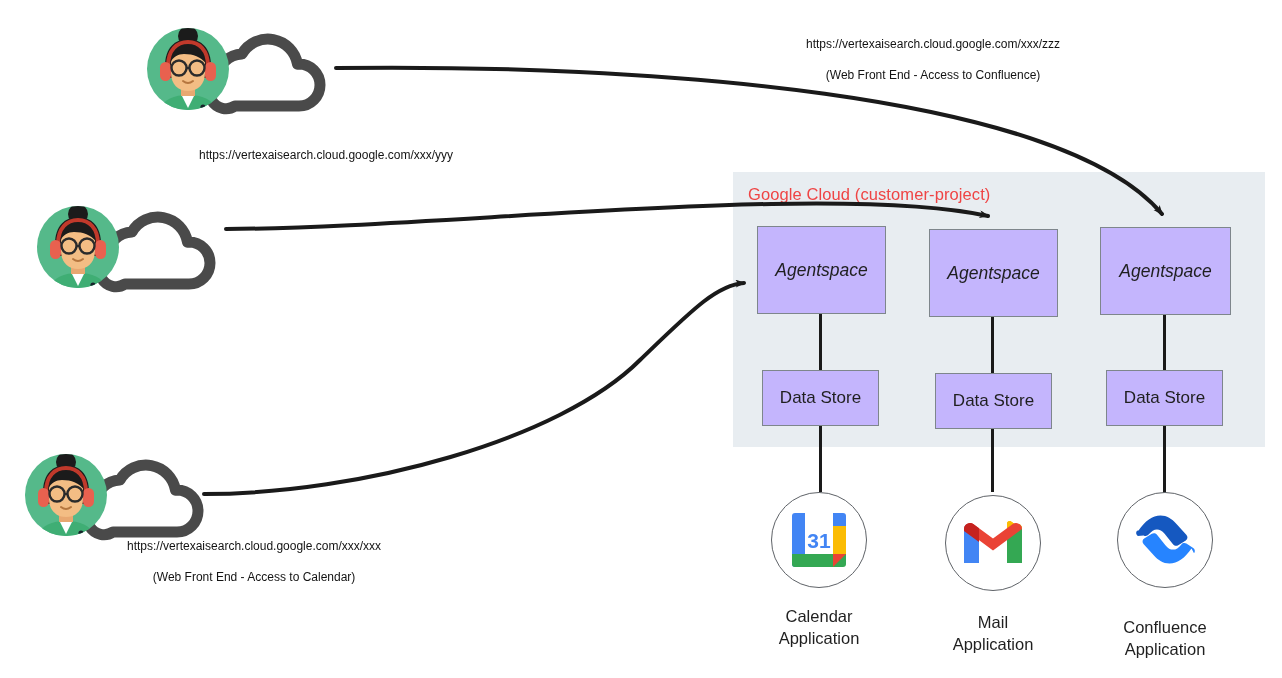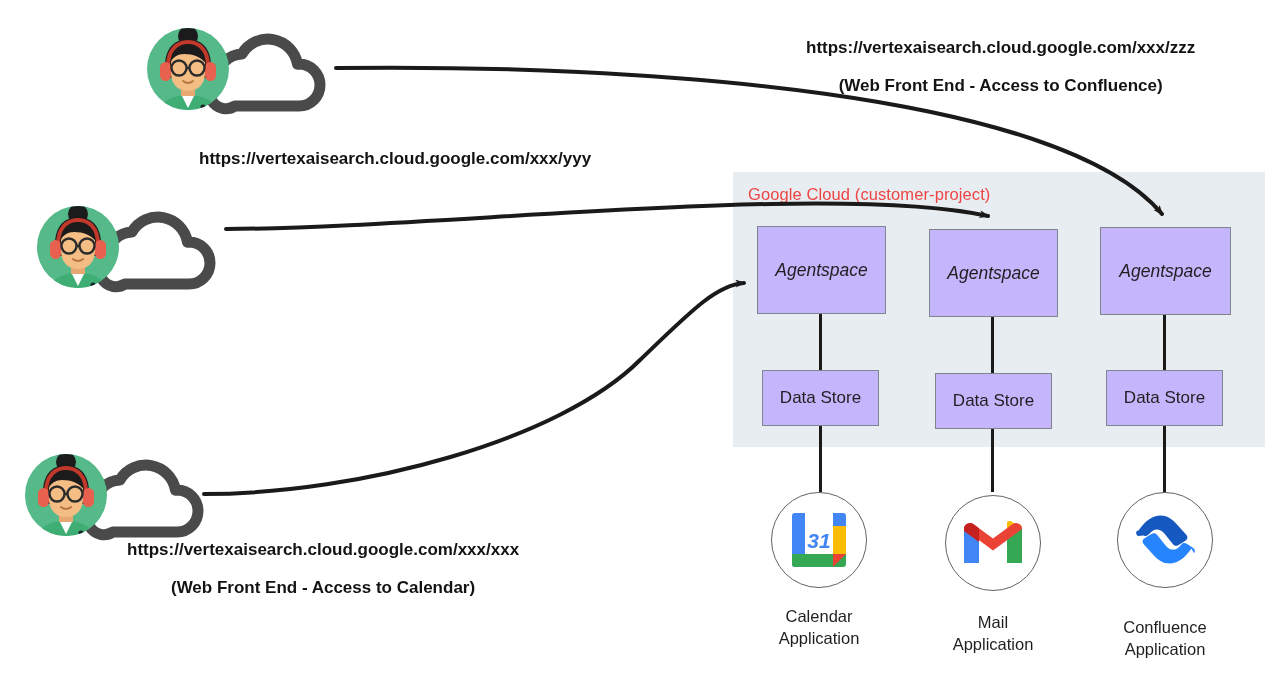--- a/index.html
+++ b/index.html
@@ -75,26 +75,25 @@
     color: #1f1f1f;
     text-align: center;
     line-height: 1.35;
     white-space: pre-line;
     width: 170px;
   }
 
   
   .caption {
     position: absolute;
-    font-size: 17px;
+    font-size: 12px;
     color: #131313;
     text-align: center;
     line-height: 1.55;
     white-space: nowrap;
-    font-weight: bold;
   }
   .caption .cap-line2 { display: block; margin-top: 12px; }
 
   
   .user-cloud { position: absolute; }
   svg { display: block; overflow: visible; }
 </style>
 </head>
 <body>
 
@@ -124,21 +123,21 @@
   <div class="node-box datastore" style="left:762px; top:370px; width:117px; height:56px;">
     <span class="node-label">Data Store</span>
   </div>
   <div class="node-box datastore" style="left:935px; top:373px; width:117px; height:56px;">
     <span class="node-label">Data Store</span>
   </div>
   <div class="node-box datastore" style="left:1106px; top:370px; width:117px; height:56px;">
     <span class="node-label">Data Store</span>
   </div>
 
-  <div class="app-circle" style="left:771px; top:492px;font-style:italic;">
+  <div class="app-circle" style="left:771px; top:492px;">
     <svg width="60" height="60" viewBox="0 0 60 60">
       <rect x="3" y="3" width="54" height="54" rx="3" fill="#ffffff"></rect>
       <path d="M3 6a3 3 0 0 1 3-3h10v54H6a3 3 0 0 1-3-3z" fill="#4285f4"></path>
       <path d="M3 44h54v10a3 3 0 0 1-3 3H6a3 3 0 0 1-3-3z" fill="#34a853"></path>
       <path d="M44 3h10a3 3 0 0 1 3 3v10H44z" fill="#4285f4"></path>
       <path d="M44 16h13v28H44z" fill="#fbbc04"></path>
       <path d="M44 44h13L44 57z" fill="#ea4335"></path>
       <rect x="16" y="16" width="28" height="28" fill="#ffffff"></rect>
       <text x="30" y="38" text-anchor="middle" font-family="Liberation Sans, sans-serif" font-size="21" font-weight="bold" fill="#4285f4">31</text>
     </svg>

